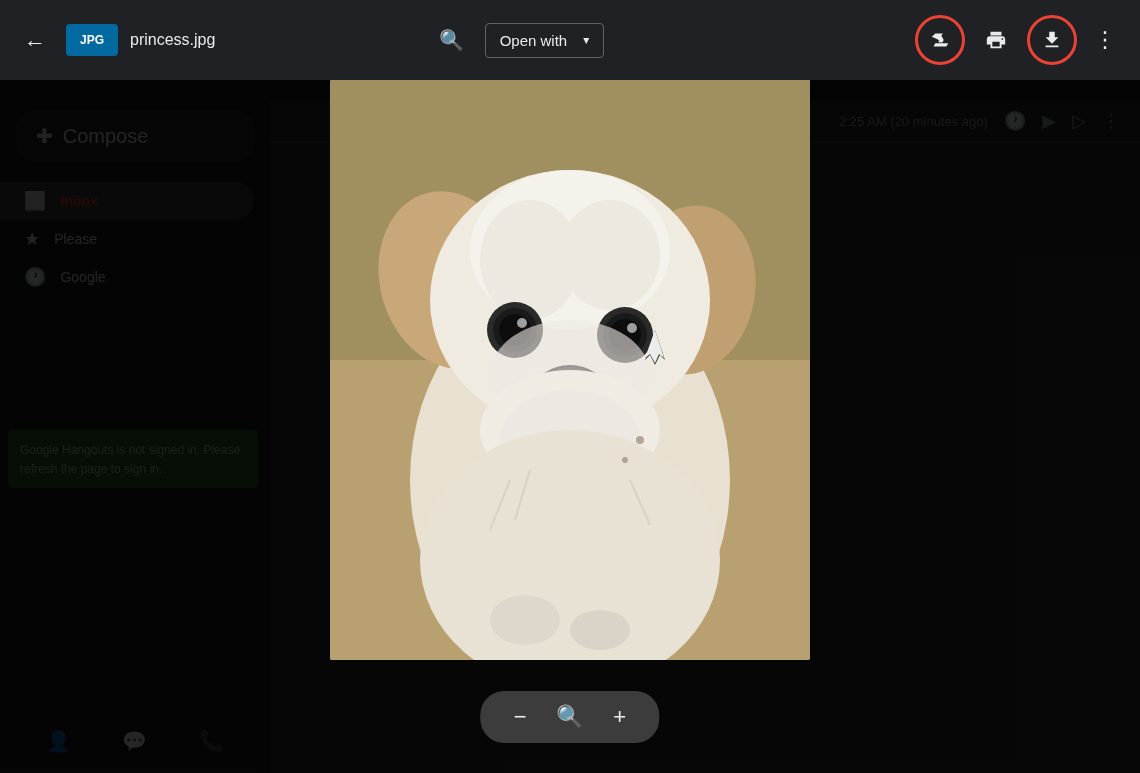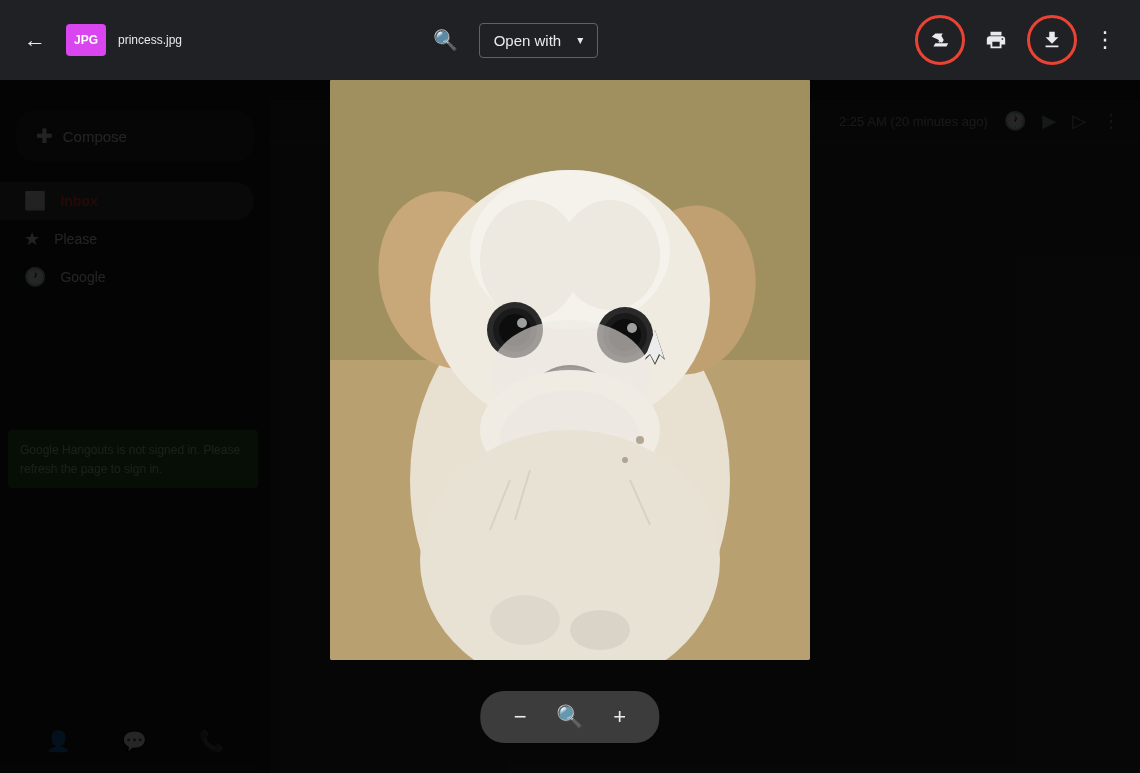--- a/index.html
+++ b/index.html
@@ -41,21 +41,21 @@
       cursor: pointer;
     }
 
     .compose-icon {
       color: #e8eaed;
       font-size: 20px;
     }
 
     .compose-label {
       color: #e8eaed;
-      font-size: 15px;
+      font-size: 20px;
     }
 
     .nav-item {
       display: flex;
       align-items: center;
       gap: 14px;
       padding: 8px 16px 8px 24px;
       border-radius: 0 20px 20px 0;
       cursor: pointer;
       margin-right: 16px;
@@ -173,35 +173,35 @@
     }
 
     .back-btn {
       color: #e8eaed;
       font-size: 22px;
       cursor: pointer;
       padding: 8px;
     }
 
     .file-icon {
-      width: 40px;
+      width: 52px;
       height: 32px;
-      background: #d946ef;
+      background: #0369a1;
       border-radius: 4px;
       display: flex;
       align-items: center;
       justify-content: center;
       color: white;
       font-size: 12px;
       font-weight: bold;
     }
 
     .file-name {
       color: #e8eaed;
-      font-size: 12px;
+      font-size: 16px;
       flex: 1;
     }
 
     .search-icon-btn {
       color: #9aa0a6;
       font-size: 20px;
       cursor: pointer;
       padding: 8px;
     }
 

